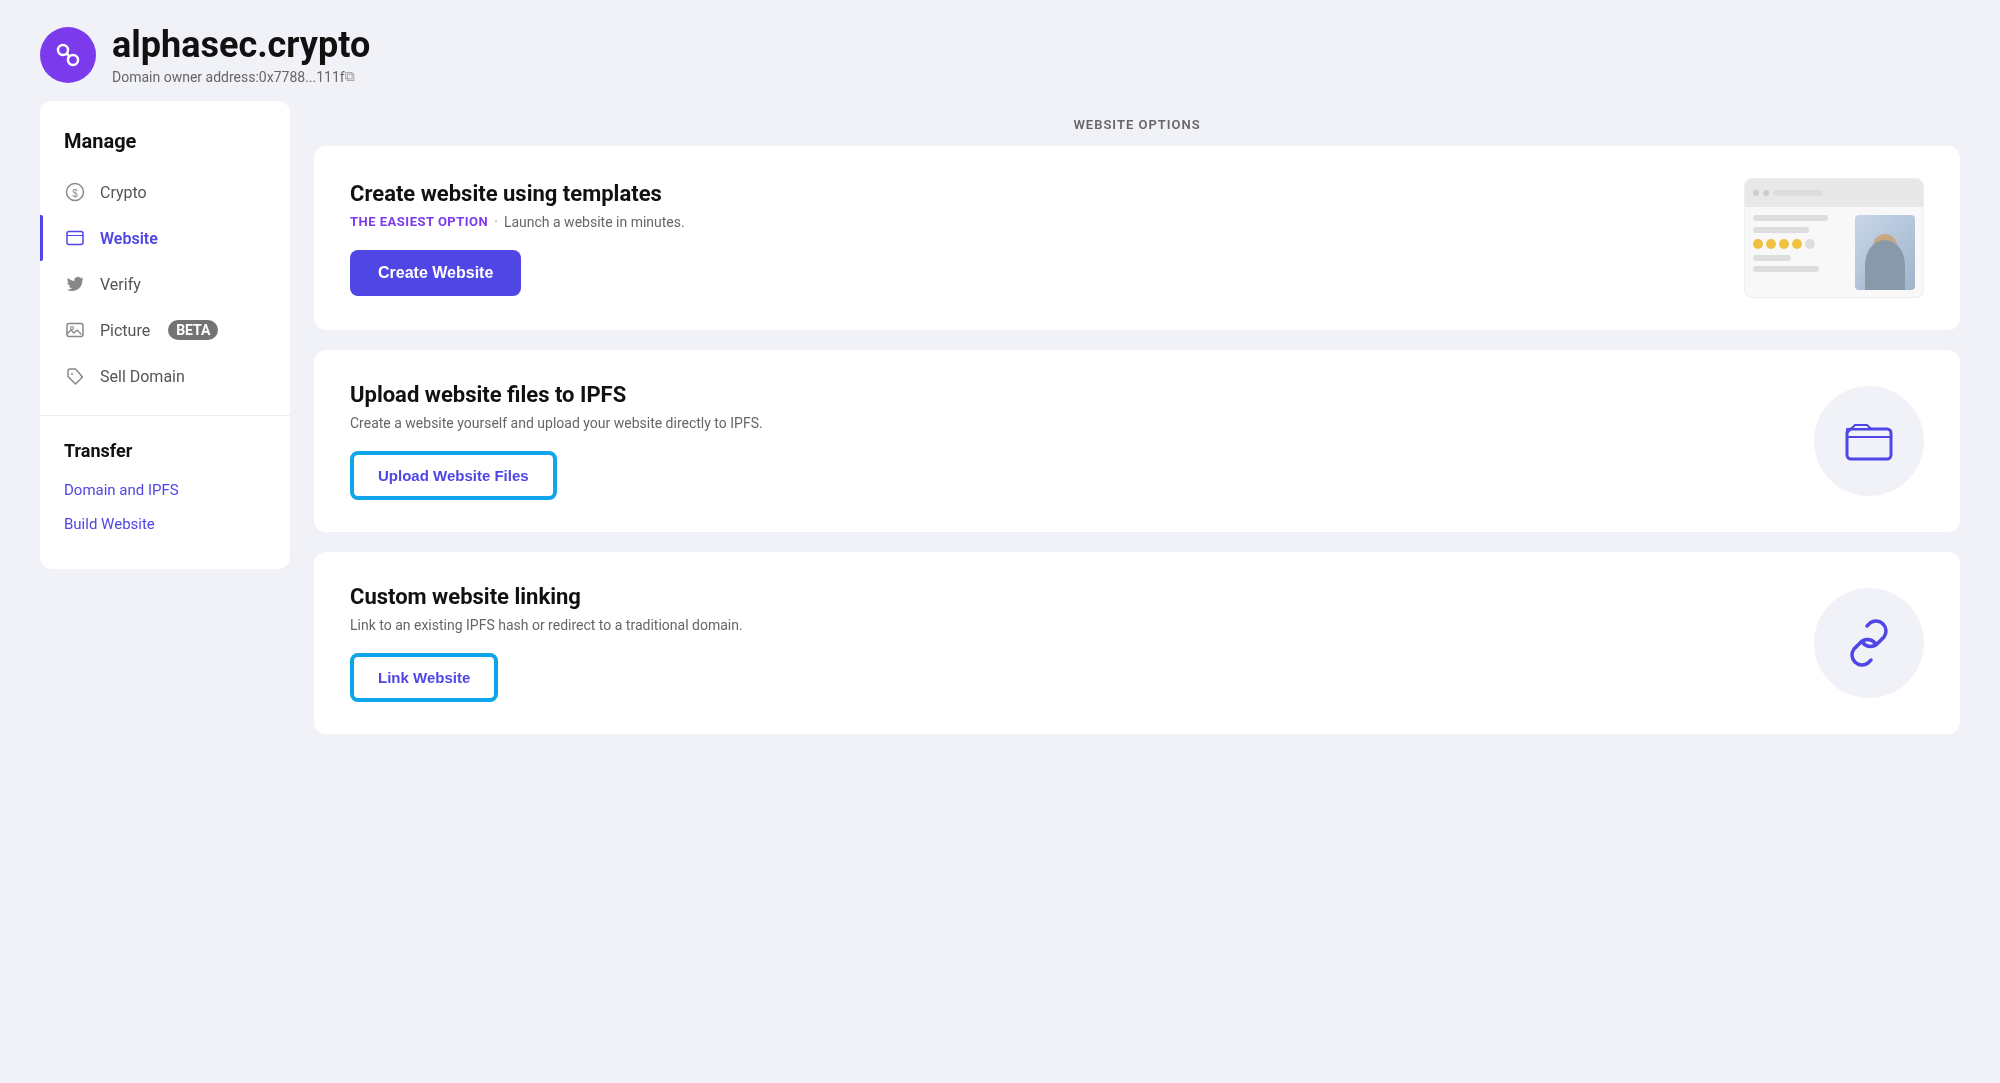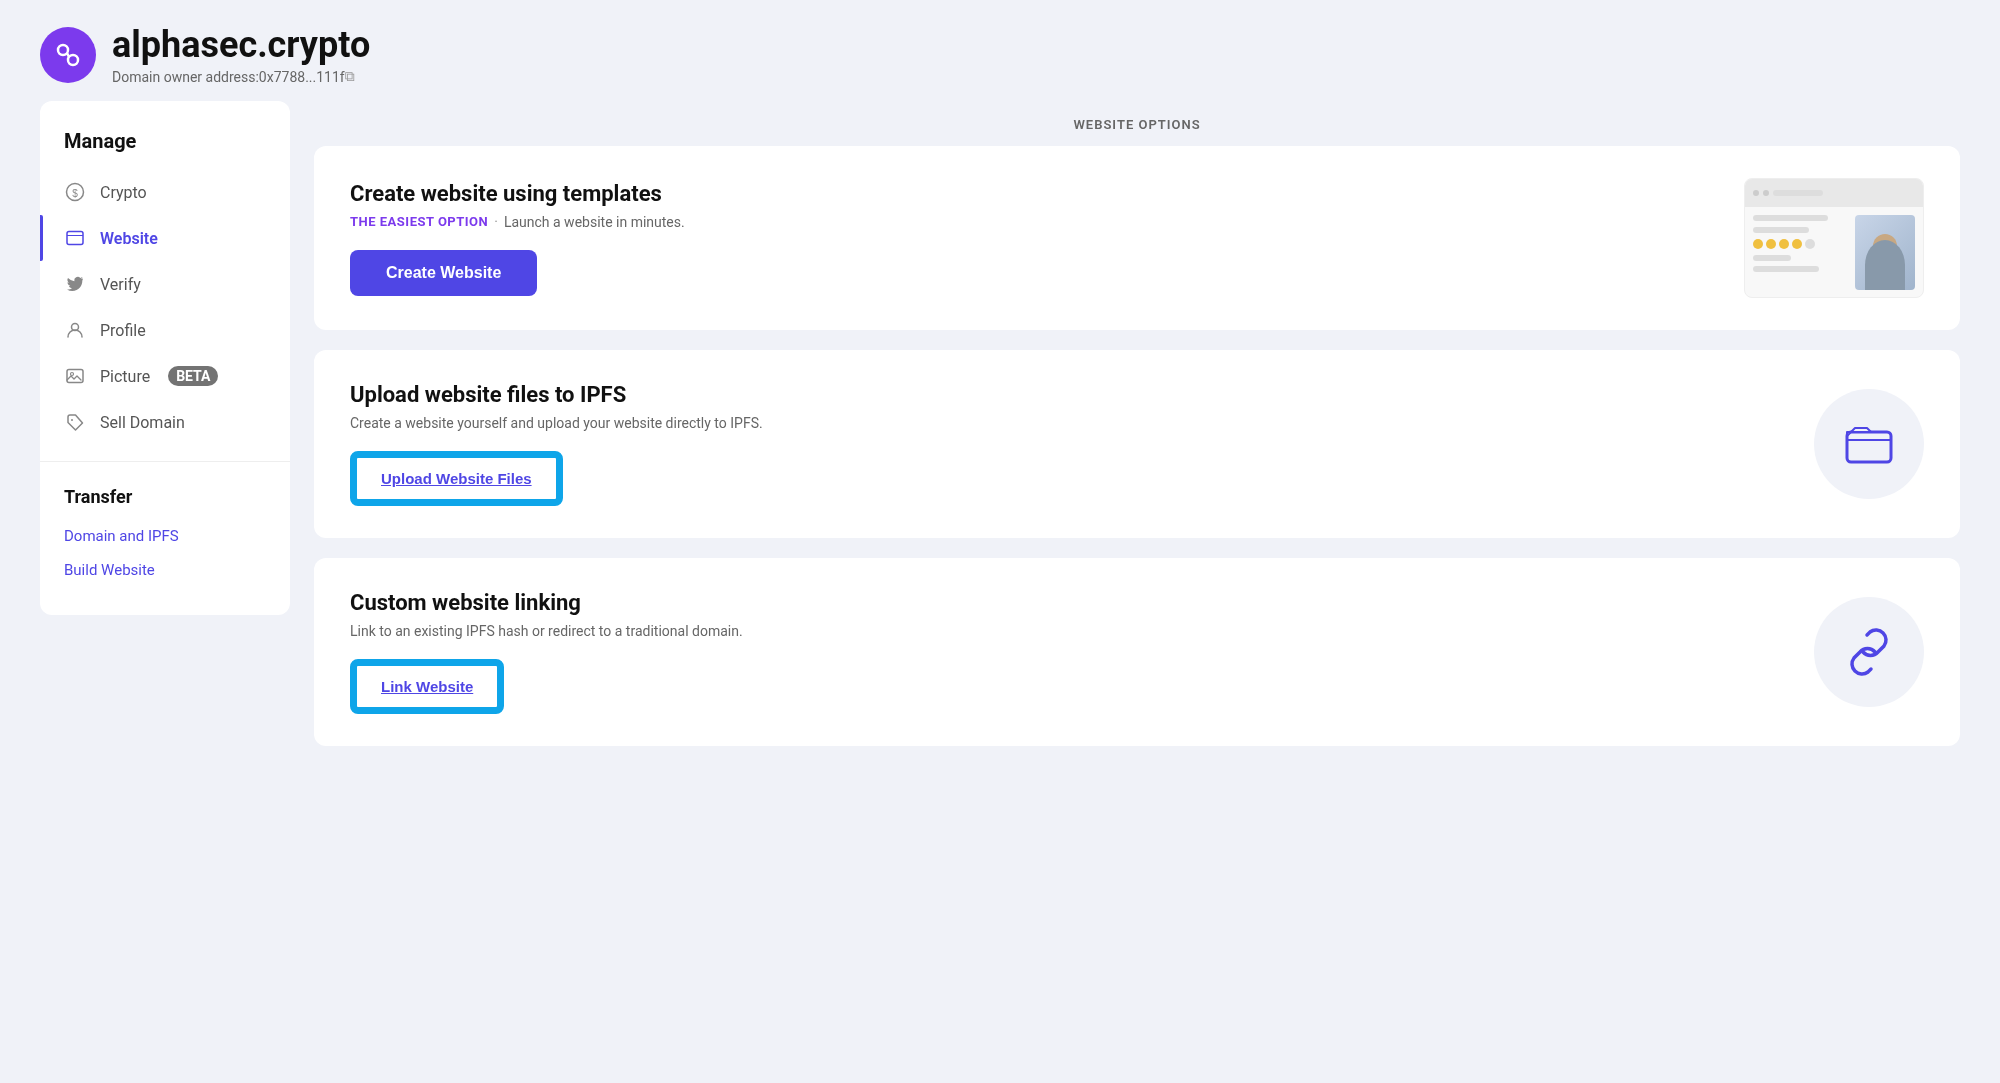--- a/index.html
+++ b/index.html
@@ -171,35 +171,34 @@
       color: #7c3aed;
       font-weight: 700;
       font-size: 13px;
       letter-spacing: 0.5px;
     }
     .btn-primary {
       background: #4f46e5;
       color: white;
       border: none;
       border-radius: 8px;
-      padding: 14px 36px;
+      padding: 14px 28px;
       font-size: 16px;
       font-weight: 700;
       cursor: pointer;
     }
     .btn-outline {
       background: white;
       color: #4f46e5;
-      border: 7px solid #0ea5e9;
+      border: 4px solid #0ea5e9;
       border-radius: 8px;
       padding: 12px 24px;
       font-size: 15px;
       font-weight: 600;
       cursor: pointer;
-      text-decoration: underline;
     }
     .option-card-right {
       flex-shrink: 0;
       margin-left: 40px;
     }
     .template-preview {
       width: 180px;
       height: 120px;
       border-radius: 8px;
       overflow: hidden;
@@ -327,29 +326,20 @@
 
     <div class="sidebar-item">
       <span class="icon">
         <svg width="20" height="20" viewBox="0 0 20 20" fill="#888" xmlns="http://www.w3.org/2000/svg">
           <path d="M18 4.5a7.1 7.1 0 01-2 .55 3.5 3.5 0 001.54-1.93 7.07 7.07 0 01-2.23.85 3.5 3.5 0 00-5.96 3.19A9.93 9.93 0 013 4.07a3.5 3.5 0 001.08 4.67 3.48 3.48 0 01-1.58-.44v.04a3.5 3.5 0 002.8 3.43 3.5 3.5 0 01-1.58.06 3.5 3.5 0 003.27 2.43A7.02 7.02 0 012 15.5a9.91 9.91 0 005.36 1.57c6.44 0 9.95-5.33 9.95-9.95l-.01-.45A7.1 7.1 0 0018 4.5z"></path>
         </svg>
       </span>
       <span>Verify</span>
     </div>
 
-    <div class="sidebar-item">
-      <span class="icon">
-        <svg width="20" height="20" viewBox="0 0 20 20" fill="none" xmlns="http://www.w3.org/2000/svg">
-          <circle cx="10" cy="7" r="3.5" stroke="#888" stroke-width="1.5"></circle>
-          <path d="M3 17c0-3.87 3.13-7 7-7s7 3.13 7 7" stroke="#888" stroke-width="1.5" stroke-linecap="round"></path>
-        </svg>
-      </span>
-      <span>Profile</span>
-    </div>
 
     <div class="sidebar-item">
       <span class="icon">
         <svg width="20" height="20" viewBox="0 0 20 20" fill="none" xmlns="http://www.w3.org/2000/svg">
           <rect x="2" y="3.5" width="16" height="13" rx="2" stroke="#888" stroke-width="1.5"></rect>
           <circle cx="7" cy="8" r="1.5" stroke="#888" stroke-width="1.2"></circle>
           <path d="M2 14l4-4 3 3 3-3 4 4" stroke="#888" stroke-width="1.3" stroke-linecap="round" stroke-linejoin="round"></path>
         </svg>
       </span>
       <span>Picture</span>

